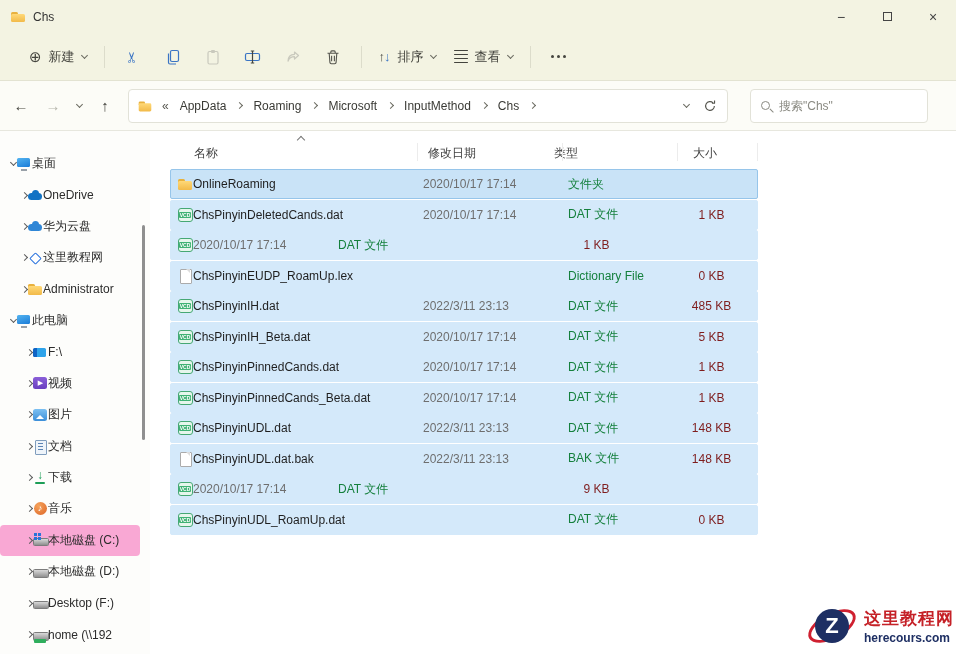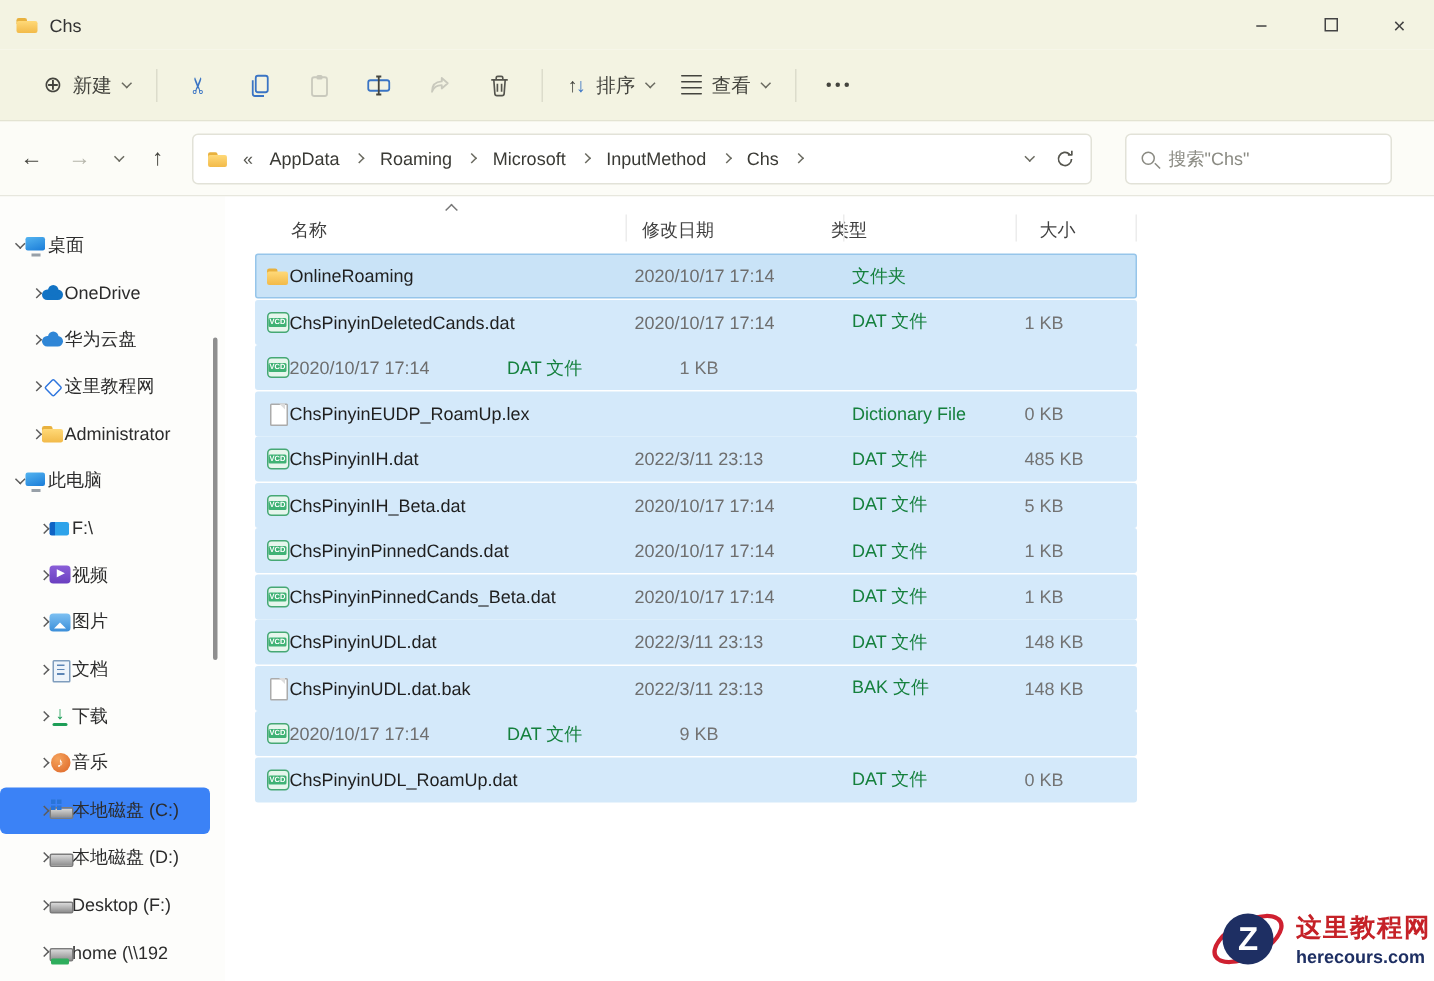--- a/index.html
+++ b/index.html
@@ -46,21 +46,21 @@
   .ic-search{width:9px;height:9px;border:1.4px solid #8a8a82;border-radius:50%;position:relative;flex:none}
   .ic-search::after{content:"";position:absolute;width:5px;height:1.4px;background:#8a8a82;transform:rotate(45deg);right:-4.5px;bottom:-2px}
   .ic-refresh{width:14px;height:14px}
 
   
   .sidebar{position:absolute;left:0;top:131px;width:150px;height:523px;background:#fdfdfb;overflow:hidden}
   .side-list{position:absolute;left:0;top:17px;width:140px}
   .side-item{display:flex;align-items:center;height:31.4px;font-size:12px;color:#2c2c2c;white-space:nowrap;overflow:hidden;border-radius:4px}
   .side-item .chev{border-color:#5c5c5c}
   .d0{padding-left:11px}.d1{padding-left:22px}.d2{padding-left:27px}
-  .side-item.selected{background:#3b82f6}
+  .side-item.selected{background:#f9a8d4}
   .side-scrollbar{position:absolute;left:142px;top:94px;width:3px;height:215px;background:#8f8f8f;border-radius:2px}
 
   .ic{width:16px;height:16px;flex:none;position:relative;display:inline-block}
   
   .ic-mon::before{content:"";position:absolute;left:1px;top:2.5px;width:13px;height:9px;border-radius:1.5px;background:linear-gradient(160deg,#54b4f0,#1a7cd8)}
   .ic-mon::after{content:"";position:absolute;left:4.5px;bottom:1px;width:6.5px;height:2px;background:#98a0a8}
   
   .ic-cloud{--c:#1273c4}
   .ic-cloud::before{content:"";position:absolute;left:1px;top:6px;width:14px;height:7px;border-radius:7px;background:var(--c)}
   .ic-cloud::after{content:"";position:absolute;left:4.5px;top:2.5px;width:7.5px;height:7.5px;border-radius:50%;background:var(--c)}
@@ -98,21 +98,21 @@
   .listhead .h{position:absolute;top:6px}
   .h-name{left:24px}.h-date{left:258px}.h-type{left:384px}.h-size{left:523px}
   .h-sep{position:absolute;top:4px;width:1px;height:18px;background:#ececec}
   .sortcaret{position:absolute;left:128px;top:-2px;width:6px;height:6px;border-left:1.3px solid #777;border-top:1.3px solid #777;transform:rotate(45deg)}
   .rows{position:absolute;left:20px;top:38px;width:588px}
   .row{display:flex;align-items:center;height:30px;margin-bottom:0.5px;background:#d4e9fa;border:1px solid #d4e9fa;border-radius:2px;padding-left:6px;font-size:12px}
   .row.focused{background:#c9e3f7;border-color:#96c5ea}
   .c-name{width:230px;color:#1f1f1f;margin-left:0;white-space:nowrap;overflow:hidden}
   .c-date{width:145px;color:#6e6e6e}
   .c-type{width:115px;color:#15803d}
-  .c-size{flex:1;text-align:left;padding-right:17px;color:#737373}
+  .c-size{flex:1;text-align:center;padding-right:17px;color:#7f1d1d}
 
   .fic{width:16px;height:16px;flex:none;position:relative}
   .fic-vcd::before{content:"";position:absolute;left:0.5px;right:0.5px;top:1px;bottom:1px;background:#e6f6ec;border:1px solid #46a874;border-radius:3px}
   .fic-vcd::after{content:"VCD";position:absolute;left:2px;right:2px;top:5px;height:6px;background:#3fb274;border-radius:1px;color:#fff;font-size:5px;line-height:6px;text-align:center;font-weight:700}
   .fic-page::before{content:"";position:absolute;left:3px;top:1px;width:10px;height:13.5px;background:#fff;border:1px solid #ababab;border-radius:1px}
   .fic-page::after{content:"";position:absolute;right:3.5px;top:1.5px;border-style:solid;border-width:0 4px 4px 0;border-color:transparent #dcdcdc transparent transparent}
 
   
   .watermark{position:absolute;right:2px;bottom:2px;width:148px;height:52px;display:flex;align-items:center;gap:6px}
   .wm-logo{position:relative;width:52px;height:50px;flex:none}

